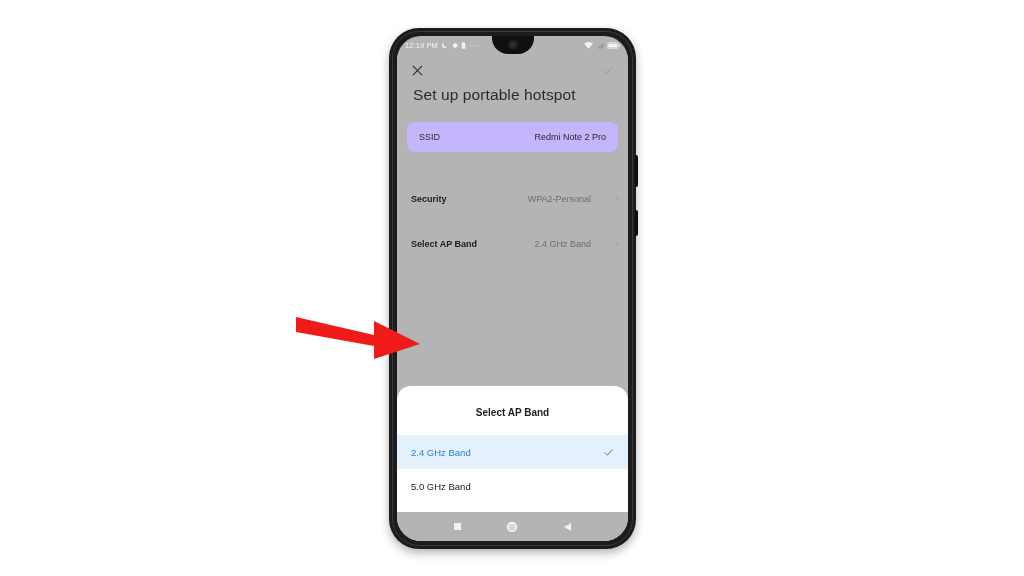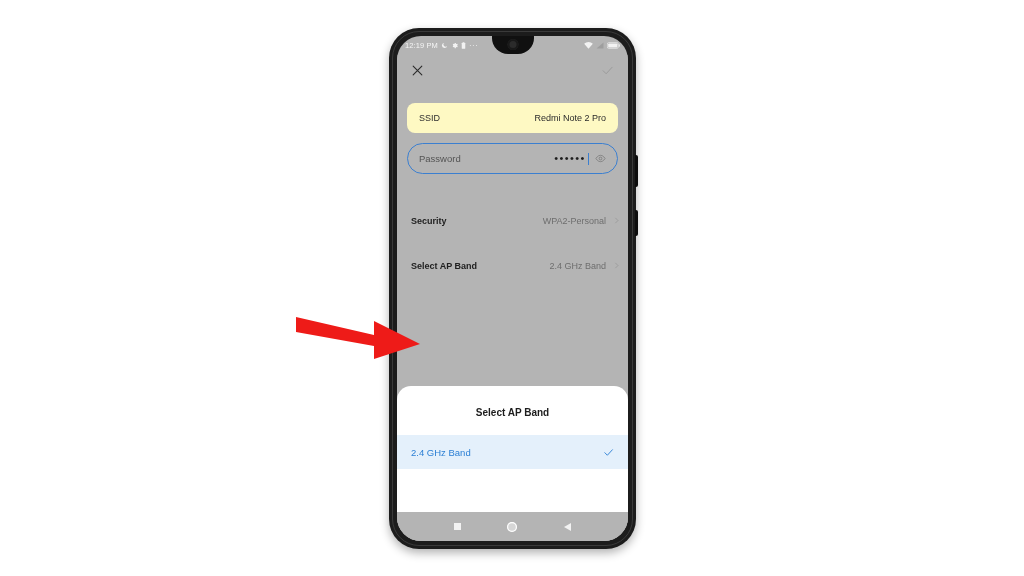--- a/index.html
+++ b/index.html
@@ -129,21 +129,21 @@
     padding: 1px 16px 0 16px;
     font-weight: 400;
     letter-spacing: 0.1px;
     white-space: nowrap;
   }
 
   
   #ssid-row {
     margin: 18px 10px 0 10px;
     height: 30px;
-    background: #fef9c3;
+    background: #c4b5fd;
     border-radius: 8px;
     display: flex;
     align-items: center;
     justify-content: space-between;
     padding: 0 12px;
     box-sizing: border-box;
   }
   #ssid-label { font-size: 9px; color: #2f2f2f; font-weight: 400; }
   #ssid-value { font-size: 9px; color: #2b2b2b; font-weight: 500; }
 
@@ -192,21 +192,21 @@
   .settings-row-label {
     font-size: 9px;
     color: #212121;
     font-weight: bold;
     white-space: nowrap;
   }
   .settings-row-right {
     margin-left: auto;
     display: flex;
     align-items: center;
-    gap: 7px;
+    gap: 22px;
   }
   .settings-row-value {
     font-size: 9px;
     color: #6e6e6e;
     white-space: nowrap;
   }
   .chevron-icon { color: #8a8a8a; display:flex; align-items:center; }
 
   
   #ap-band-dialog {
@@ -345,37 +345,27 @@
               <path d="M4 4 L20 20 M20 4 L4 20" stroke="#2a2a2a" stroke-width="2" stroke-linecap="round" fill="none"></path>
             </svg>
         </span>
         <span id="confirm-icon">
           <svg width="13" height="13" viewBox="0 0 24 24">
               <path d="M4 12.5 L9.5 18 L20.5 6" stroke="#9a9a9a" stroke-width="1.8" stroke-linecap="round" stroke-linejoin="round" fill="none"></path>
             </svg>
         </span>
       </div>
 
+      <div id="page-title">Set up portable hotspot</div>
 
       <div id="ssid-row">
         <span id="ssid-label">SSID</span>
         <span id="ssid-value">Redmi Note 2 Pro</span>
       </div>
 
-      <div id="password-field">
-        <span id="password-placeholder">Password</span>
-        <span id="password-dots">••••••</span>
-        <span id="password-caret"></span>
-        <span id="password-visibility-icon">
-          <svg width="11" height="11" viewBox="0 0 24 24">
-              <path d="M12 5C6 5 2 12 2 12s4 7 10 7 10-7 10-7-4-7-10-7z" fill="none" stroke="#3c3c3c" stroke-width="1.5"></path>
-              <circle cx="12" cy="12" r="3" fill="none" stroke="#3c3c3c" stroke-width="1.5"></circle>
-            </svg>
-        </span>
-      </div>
 
       <div id="settings-list">
 
         <div class="settings-row">
           <span class="settings-row-label">Security</span>
           <span class="settings-row-right">
             <span class="settings-row-value">WPA2-Personal</span>
             <span class="chevron-icon">
               <svg width="7" height="7" viewBox="0 0 24 24">
                   <path d="M9 4 L17 12 L9 20" fill="none" stroke="currentColor" stroke-width="1.8" stroke-linecap="round" stroke-linejoin="round"></path>
@@ -405,20 +395,23 @@
 
       <div class="dialog-option selected">
         <span class="dialog-option-label">2.4 GHz Band</span>
         <span class="dialog-check-icon">
           <svg width="11" height="11" viewBox="0 0 24 24">
               <path d="M4 12.5 L9.5 18 L20.5 6" stroke="currentColor" stroke-width="2" stroke-linecap="round" stroke-linejoin="round" fill="none"></path>
             </svg>
         </span>
       </div>
 
+      <div class="dialog-option">
+        <span class="dialog-option-label">5.0 GHz Band</span>
+      </div>
     </div>
 
     <div id="nav-bar">
       <span class="nav-btn">
         <span id="nav-recents-icon"></span>
       </span>
       <span class="nav-btn">
         <span id="nav-home-icon"></span>
       </span>
       <span class="nav-btn">

